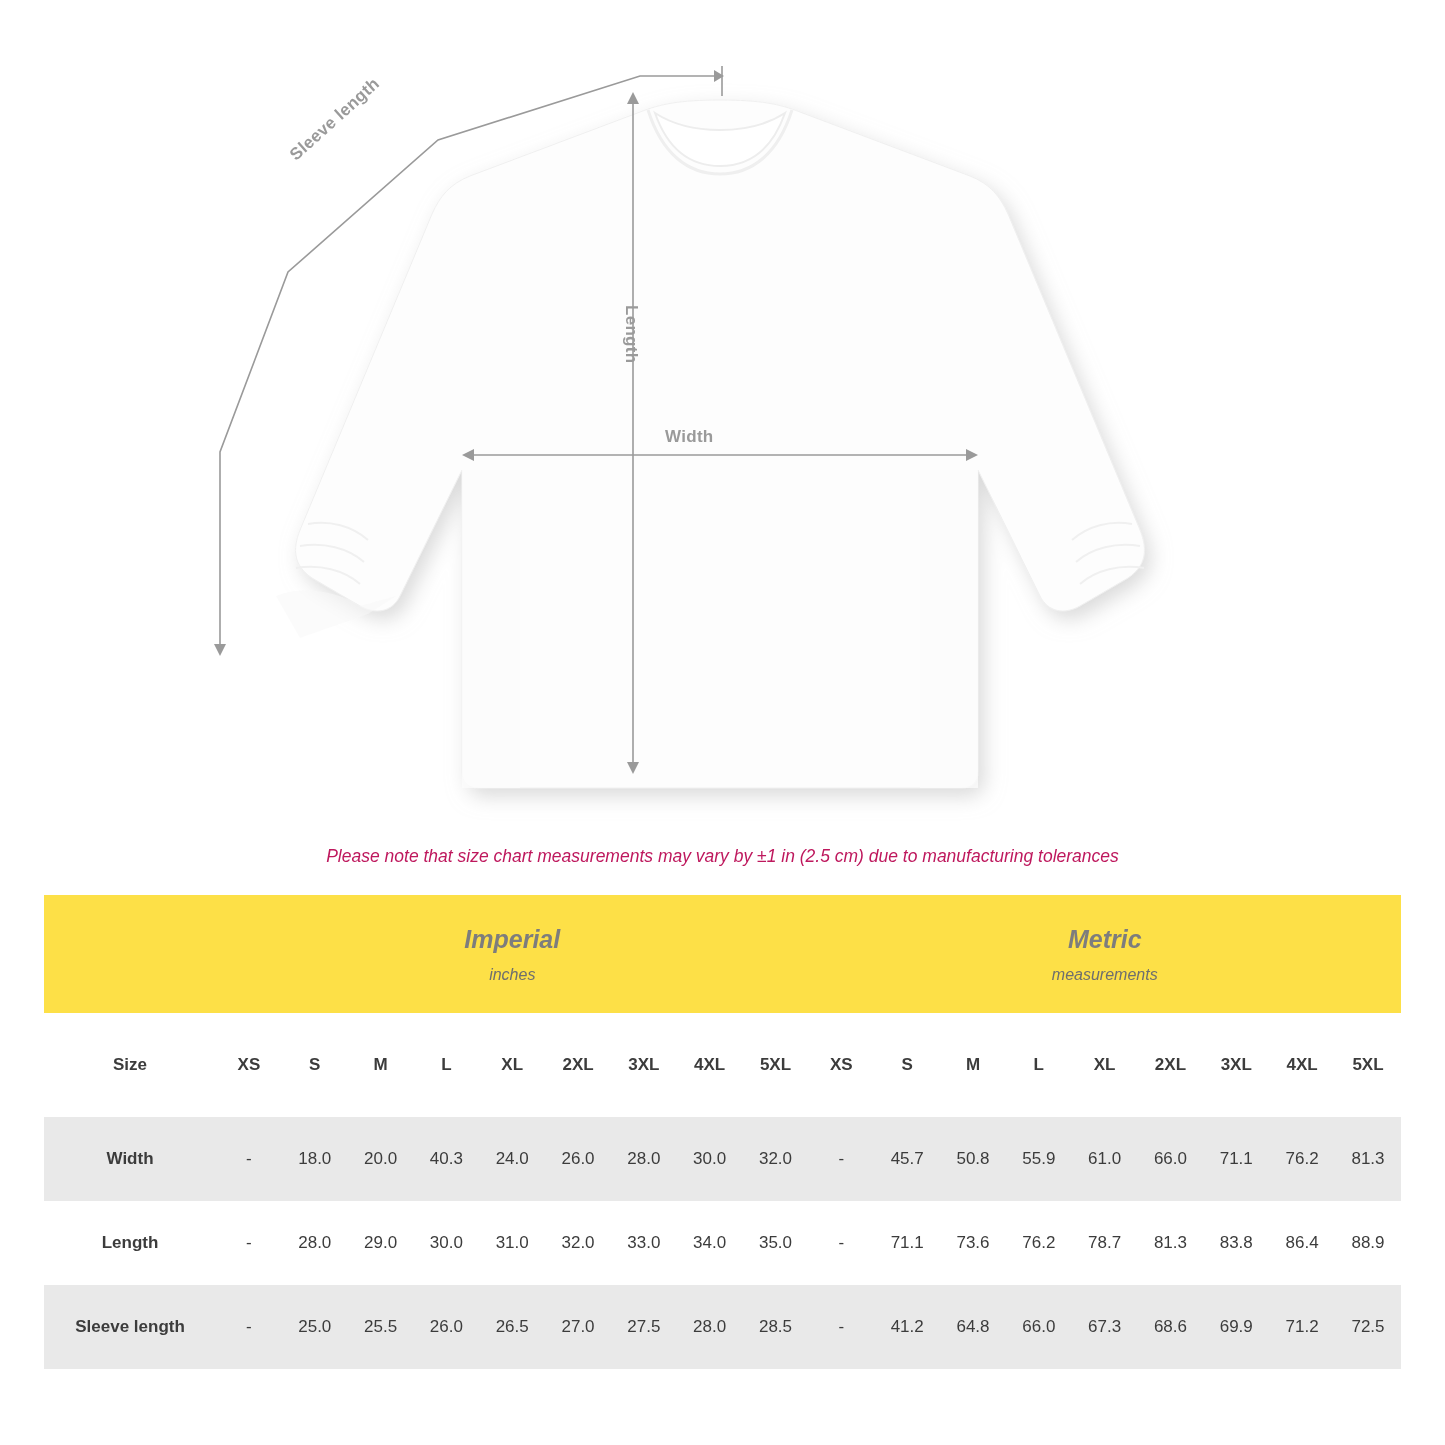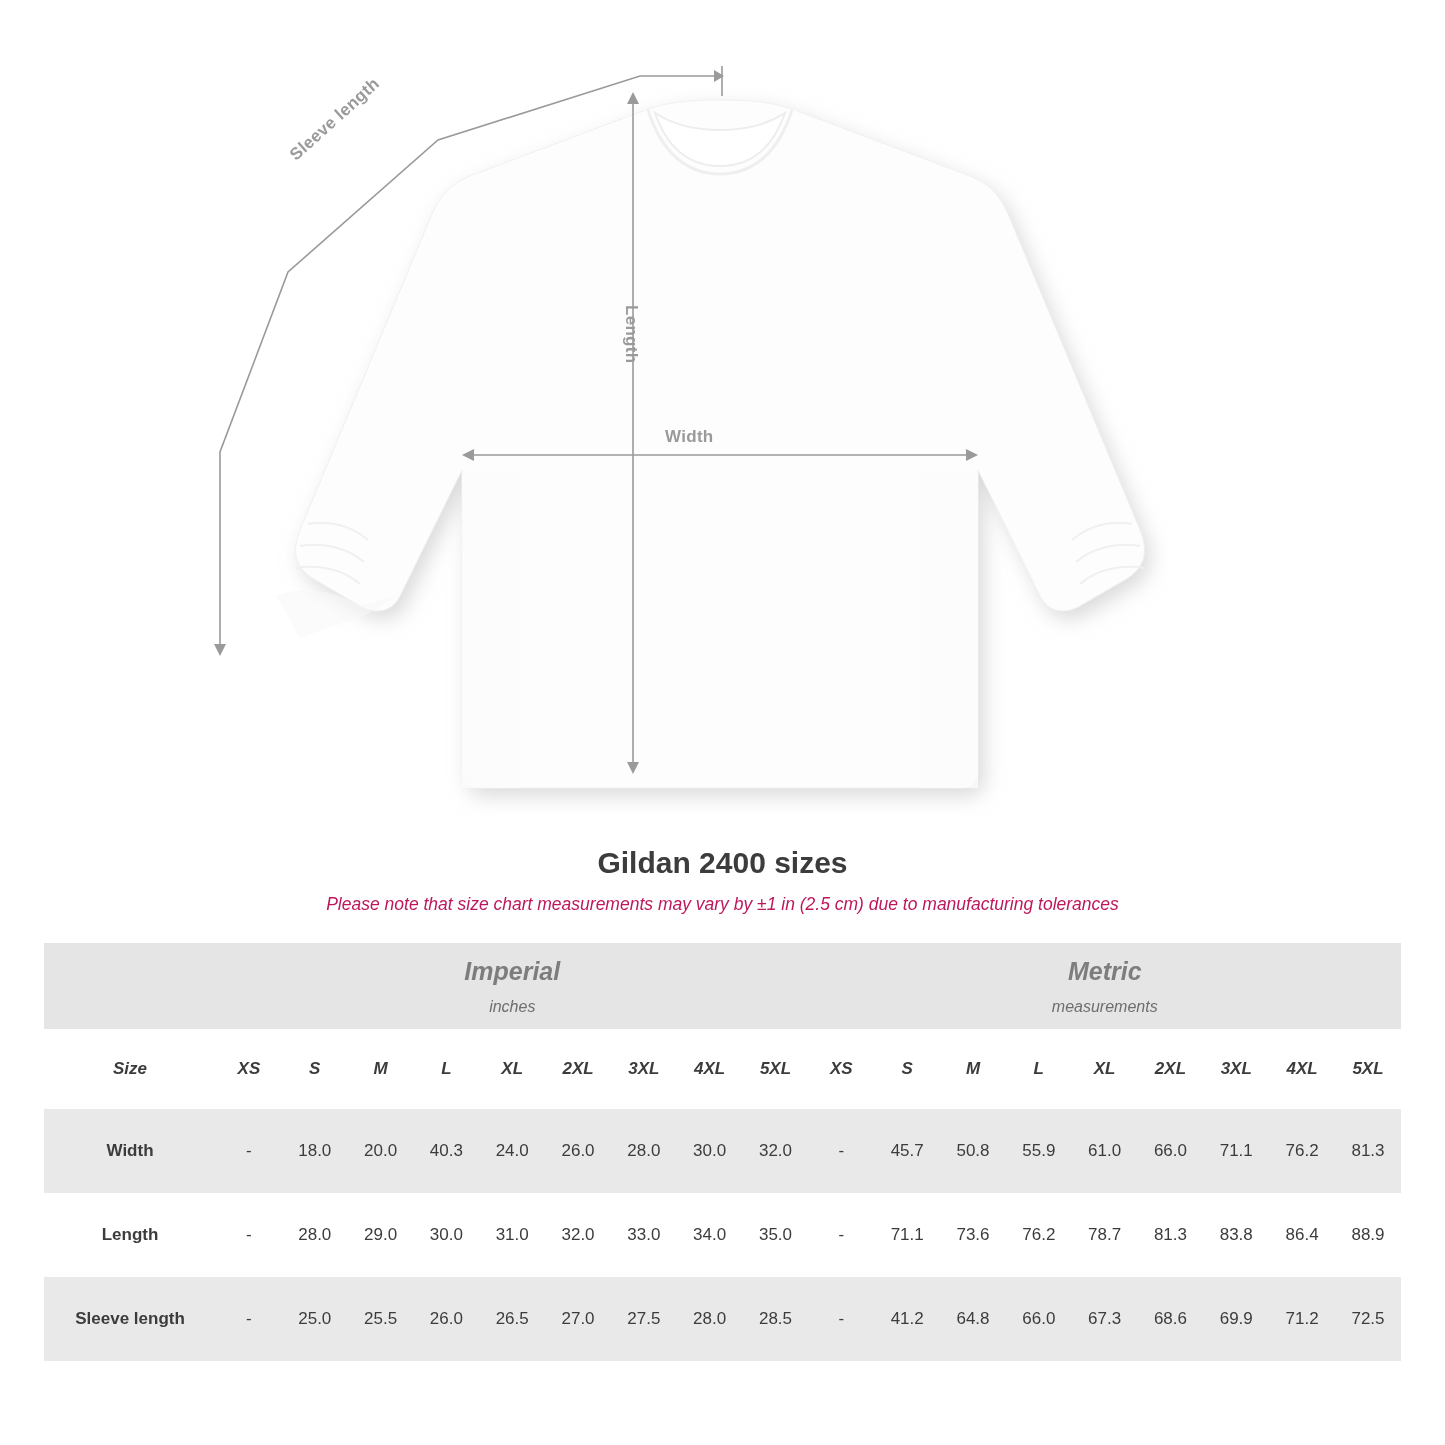--- a/index.html
+++ b/index.html
@@ -85,43 +85,42 @@
     table-layout: fixed;
   }
   table.sizes td, table.sizes th {
     text-align: center;
     font-size: 17px;
     color: #3c3c3c;
     padding: 0;
     border: none;
   }
   .unit-row td {
-    background: #e5e5e5;
-    height: 86px;
+    background: #fde047;
+    height: 118px;
     vertical-align: middle;
   }
   .unit-name {
     font-size: 25px;
     font-weight: bold;
     font-style: italic;
     color: #7d7d7d;
     line-height: 1.25;
   }
   .unit-sub {
     font-size: 16px;
     font-style: italic;
     color: #6e6e6e;
     margin-top: 10px;
   }
   .hdr-row td {
-    height: 80px;
+    height: 104px;
     vertical-align: middle;
     font-weight: bold;
     background: #ffffff;
-    font-style: italic;
   }
   .hdr-row td.rowhead {
     background: #ffffff;
   }
   .body-row td {
     height: 84px;
     vertical-align: middle;
   }
   .body-row.shade td {
     background: #e9e9e9;
@@ -217,21 +216,20 @@
         <path d="M966 449 L 978 455 L 966 461" fill="#9a9a9a" stroke="none"></path>
       </g>
     </svg>
 
     <div class="dim-label lbl-sleeve">Sleeve length</div>
     <div class="dim-label lbl-length">Length</div>
     <div class="dim-label lbl-width">Width</div>
   </div>
 
   <div class="title-block">
-    <h1 class="chart-title">Gildan 2400 sizes</h1>
     <p class="chart-note">Please note that size chart measurements may vary by ±1 in (2.5 cm) due to manufacturing tolerances</p>
   </div>
 
   <div class="table-wrap">
     <table class="sizes">
       <colgroup>
         <col class="col-first">
         <col class="col-cell">
           <col class="col-cell">
           <col class="col-cell">

